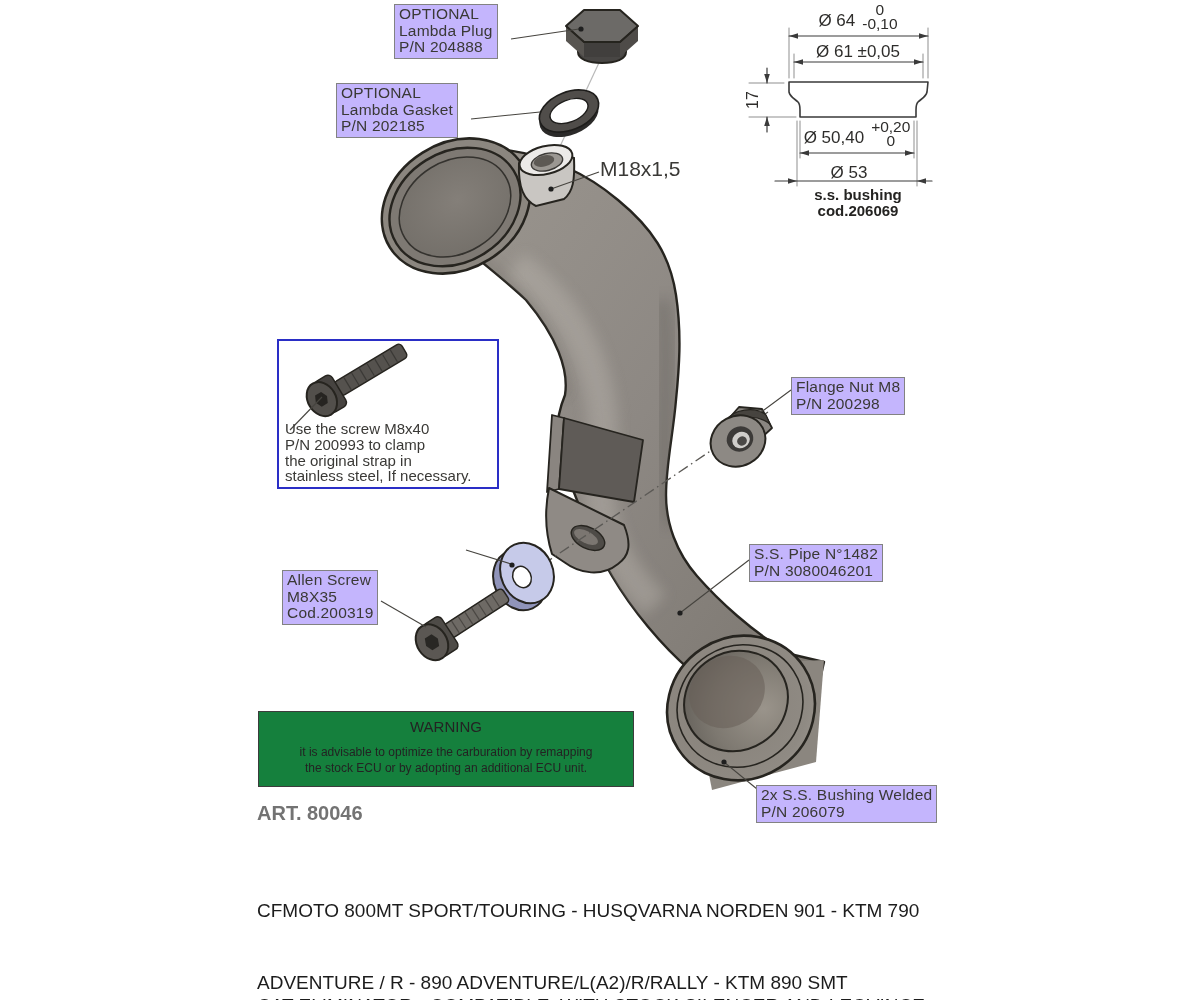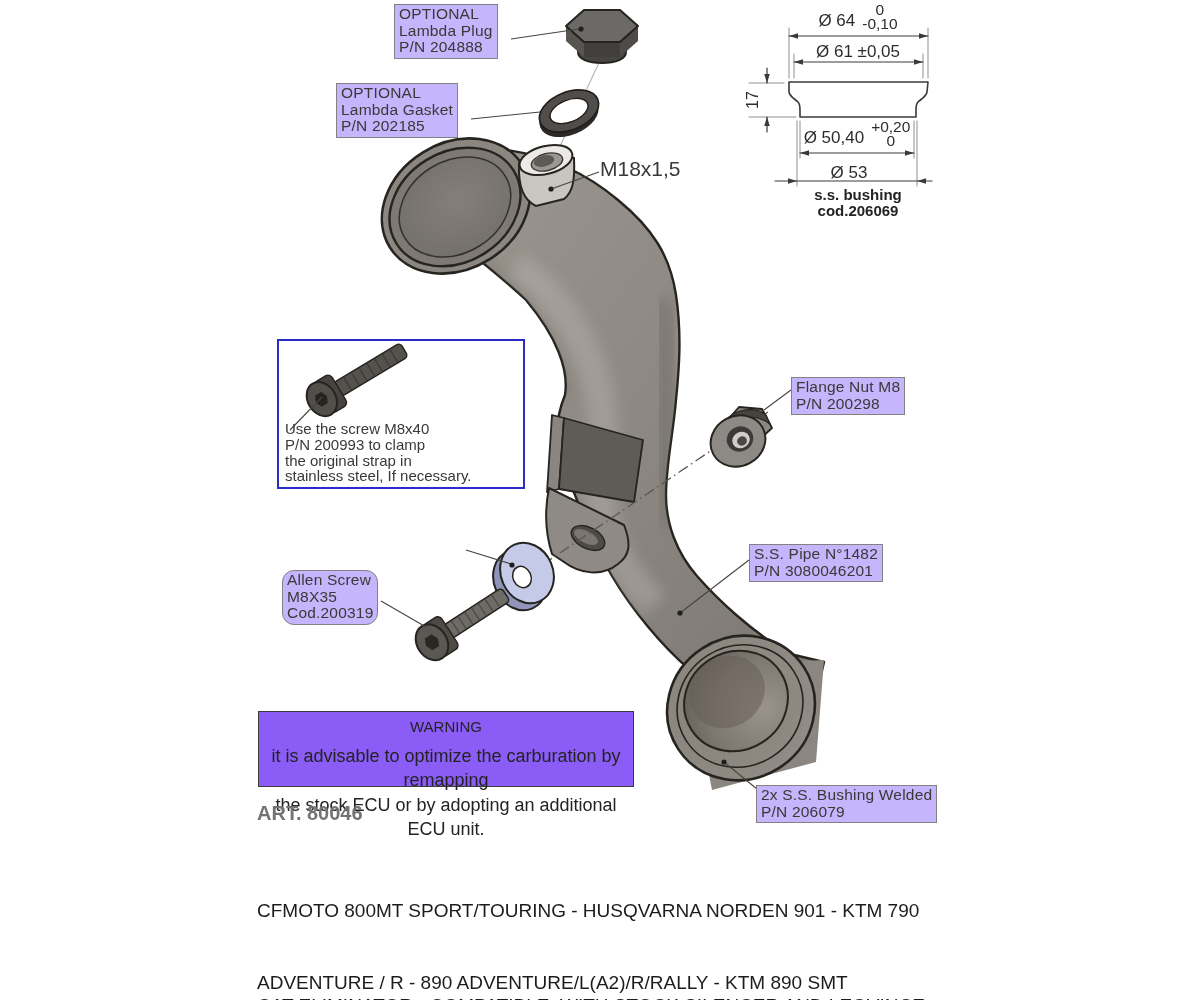--- a/index.html
+++ b/index.html
@@ -2,32 +2,32 @@
 <html><head>
 <meta charset="utf-8">
 <style>
   html,body{margin:0;padding:0;background:#ffffff;}
   #canvas{position:relative;width:1200px;height:1000px;background:#fff;overflow:hidden;
           font-family:"Liberation Sans","DejaVu Sans",sans-serif;}
   svg{position:absolute;left:0;top:0;}
   .callout{position:absolute;background:#c4b5fd;border:1px solid #828282;padding:1px 4px 2px 4px;
            font-size:15.5px;line-height:1.08;color:#3a3936;white-space:nowrap;letter-spacing:.2px;z-index:5;}
   .plain-label{position:absolute;font-size:21px;color:#3a3936;white-space:nowrap;z-index:5;}
-  .note-box{position:absolute;left:277px;top:339px;width:218px;height:146px;border:2px solid #2a2ec6;z-index:4;padding-left:26px;}
+  .note-box{position:absolute;left:277px;top:339px;width:218px;height:146px;border:2px solid #2a2ec6;z-index:4;}
   .note-text{position:absolute;left:6px;bottom:3px;font-size:15px;line-height:1.05;color:#3a3936;white-space:nowrap;}
   .dim-text{position:absolute;font-size:17px;color:#2e2d2b;white-space:nowrap;z-index:5;}
   .dim-row{display:flex;align-items:flex-end;gap:7px;}
   .tolstack{display:flex;flex-direction:column;align-items:center;font-size:15.5px;line-height:14px;}
   .center-x{transform:translateX(-50%);}
   .bushing-caption{position:absolute;left:858px;top:187px;transform:translateX(-50%);
            font-size:15px;font-weight:bold;line-height:1.05;color:#242321;text-align:center;z-index:5;}
   .warning-box{position:absolute;left:258px;top:711px;width:374px;height:74px;border:1.5px solid #3c3c3c;
-           text-align:center;color:#232323;z-index:5;background:#8b5cf6;}
+           text-align:center;color:#232323;z-index:5;background:#15803d;}
   .warning-title{margin-top:6px;font-size:15px;}
-  .warning-lines{margin-top:9px;font-size:18px;line-height:1.35;}
+  .warning-lines{margin-top:9px;font-size:12px;line-height:1.35;}
   .art-number{position:absolute;left:257px;top:802px;font-size:20px;color:#737373;z-index:5;font-weight:bold;}
   .footer-block{position:absolute;font-size:19px;line-height:24px;color:#1c1c1c;white-space:pre;z-index:5;}
 </style>
 </head>
 <body>
 <div id="canvas">
 
 <svg width="1200" height="1000" viewBox="0 0 1200 1000">
   <defs>
     <linearGradient id="pipeGrad" x1="0" y1="0" x2="1" y2="1">
@@ -258,21 +258,21 @@
 </div>
 
 <div class="plain-label" style="left:600px;top:157px;">M18x1,5</div>
 
 <div class="callout" style="left:791px;top:377px;">
   <div>Flange Nut M8</div>
   <div>P/N 200298</div>
 </div>
 
 
-<div class="callout" style="left:282px;top:570px;border-radius:12px;">
+<div class="callout" style="left:282px;top:570px;">
   <div>Allen Screw</div>
   <div>M8X35</div>
   <div>Cod.200319</div>
 </div>
 
 <div class="callout" style="left:749px;top:544px;">
   <div>S.S. Pipe N°1482</div>
   <div>P/N 3080046201</div>
 </div>
 

